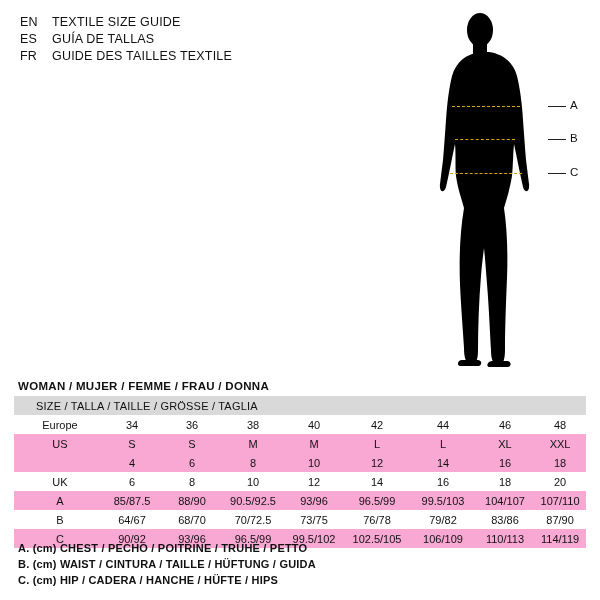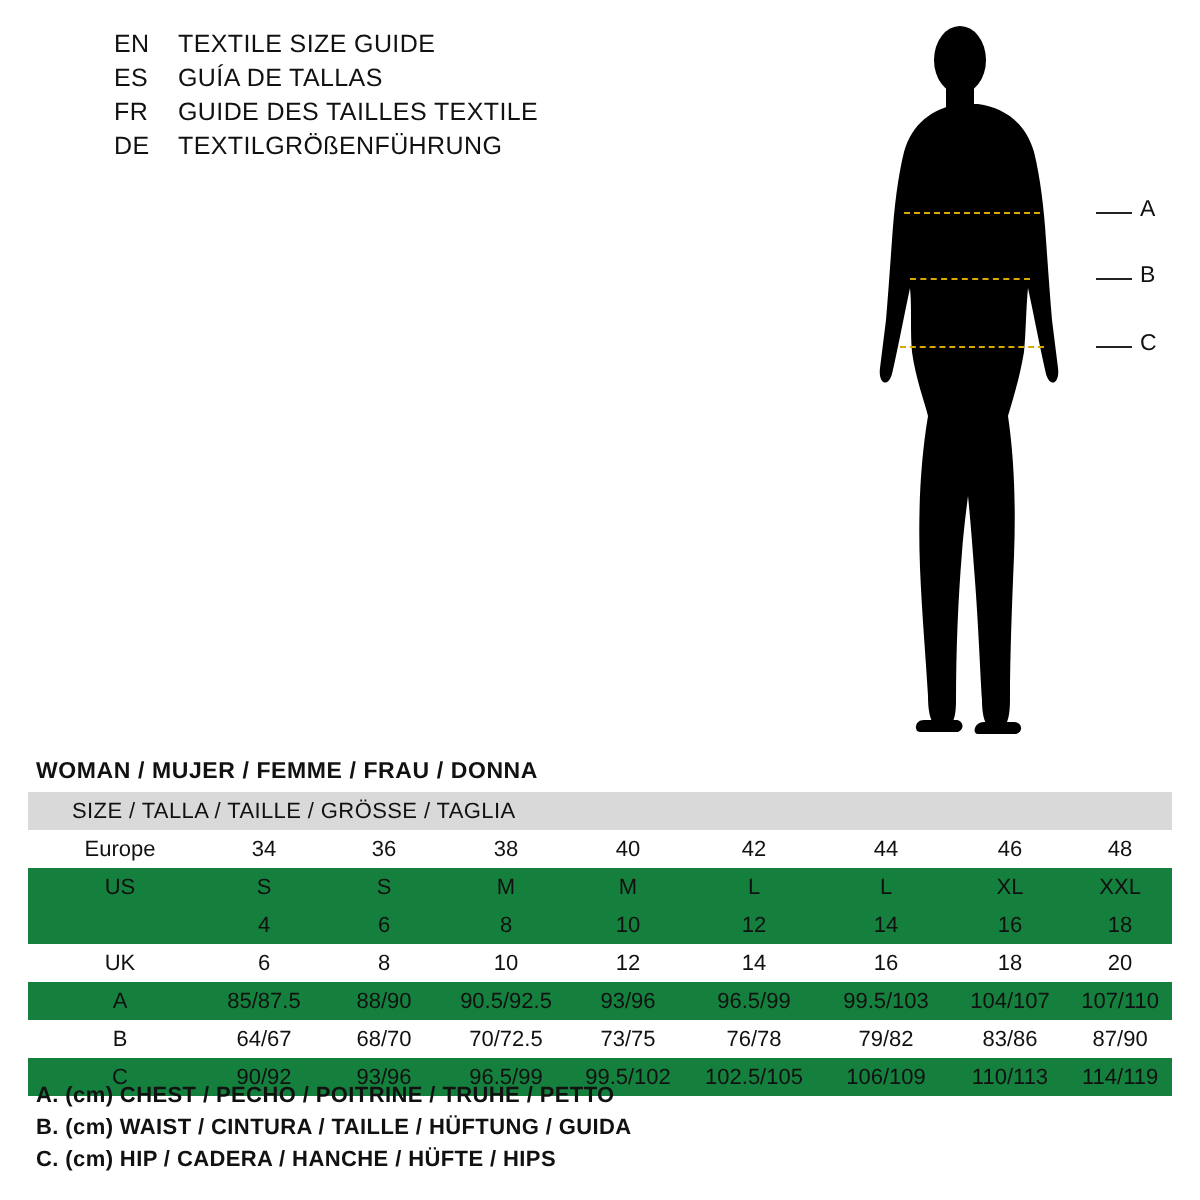--- a/index.html
+++ b/index.html
@@ -22,21 +22,20 @@
     top: 14px;
     left: 20px;
     width: 330px;
   }
   .lang-row {
     display: flex;
     align-items: baseline;
     font-size: 12.5px;
     line-height: 17px;
     letter-spacing: 0.2px;
-    margin-left: 37px;
   }
   .lang-code {
     width: 32px;
     flex: 0 0 32px;
     font-size: 12.5px;
   }
   .lang-text {
     flex: 1 1 auto;
   }
 
@@ -98,21 +97,21 @@
     white-space: nowrap;
   }
   table.size-table tr.head td {
     background: #d9d9d9;
     text-align: left;
     padding-left: 22px;
     font-size: 11px;
     letter-spacing: 0.2px;
   }
   table.size-table tr.shade td {
-    background: #15803d;
+    background: #f9a8d4;
   }
   table.size-table td.rowlabel {
     text-align: center;
     padding-left: 6px;
   }
 
   
   .legend {
     position: absolute;
     left: 18px;
@@ -135,24 +134,20 @@
     <span class="lang-code">EN</span>
     <span class="lang-text">TEXTILE SIZE GUIDE</span>
   </div>
   <div class="lang-row">
     <span class="lang-code">ES</span>
     <span class="lang-text">GUÍA DE TALLAS</span>
   </div>
   <div class="lang-row">
     <span class="lang-code">FR</span>
     <span class="lang-text">GUIDE DES TAILLES TEXTILE</span>
-  </div>
-  <div class="lang-row">
-    <span class="lang-code">DE</span>
-    <span class="lang-text">TEXTILGRÖßENFÜHRUNG</span>
   </div>
 </div>
 
 <div class="figure-area">
   <svg class="figure-svg" width="200" height="368" viewBox="0 0 200 368">
     <g fill="#000000">
 
       <ellipse cx="80" cy="22" rx="13" ry="17"></ellipse>
 
       <path d="M73 36 h14 v12 h-14 z"></path>

